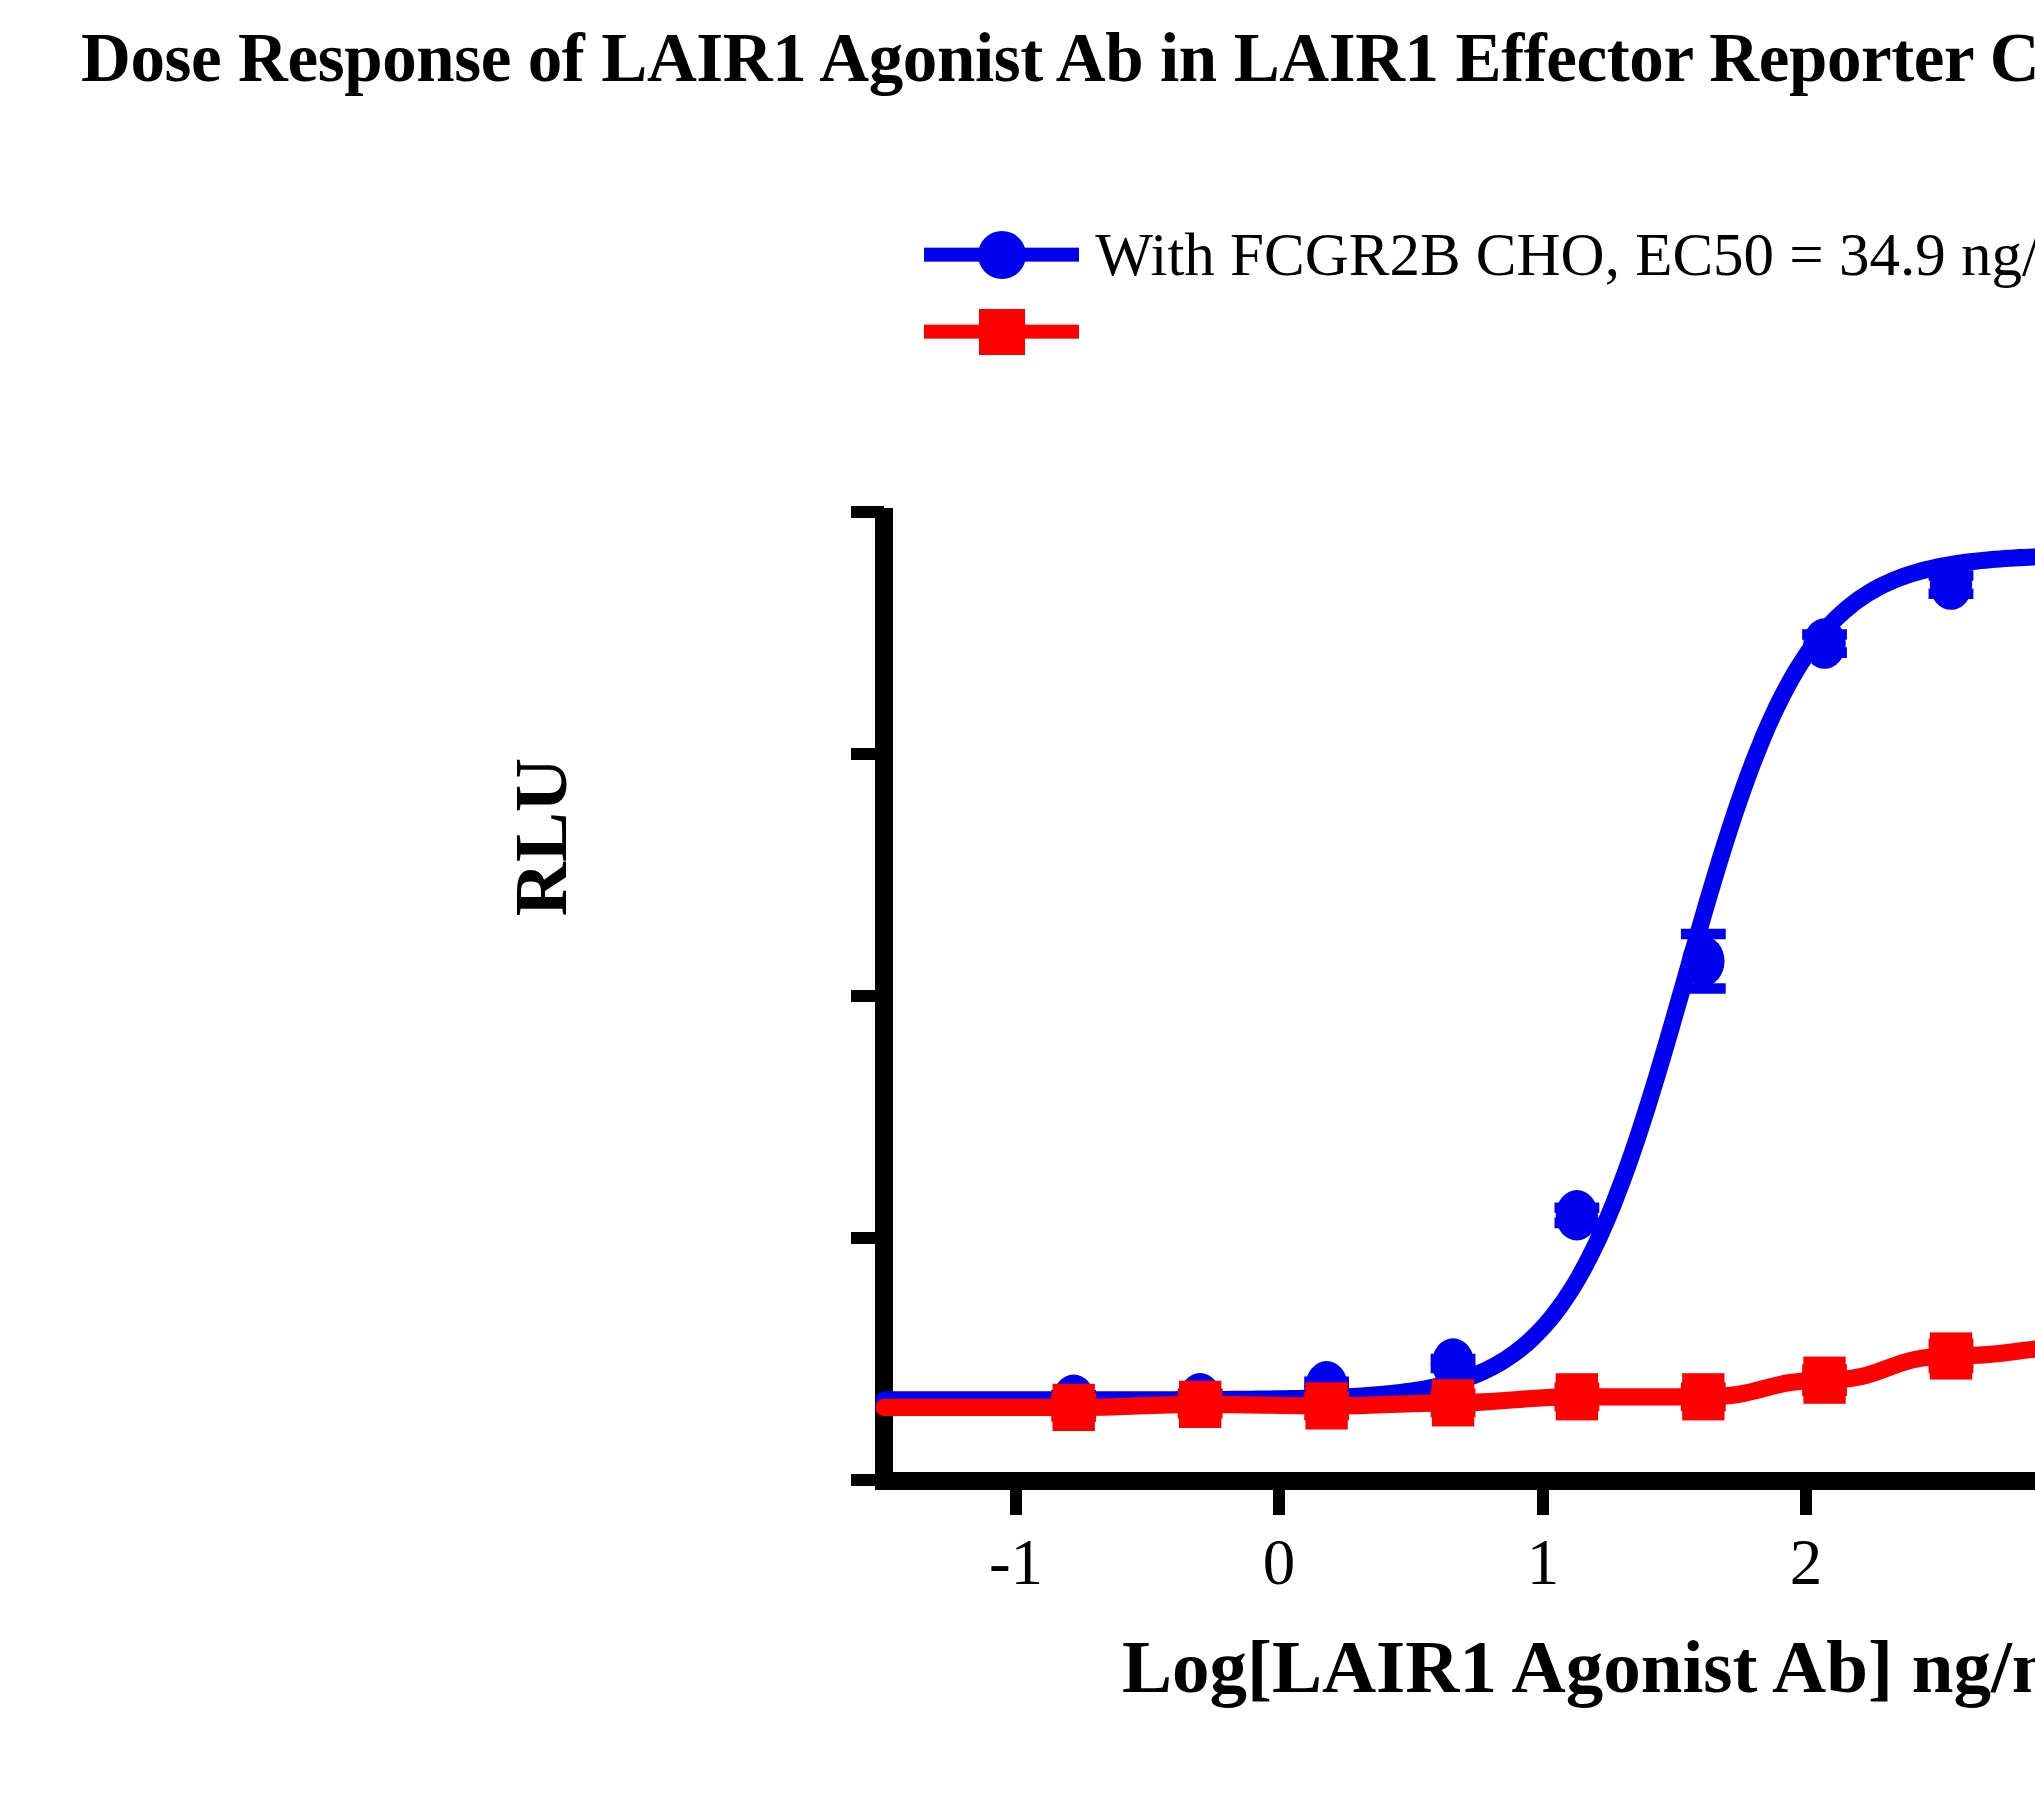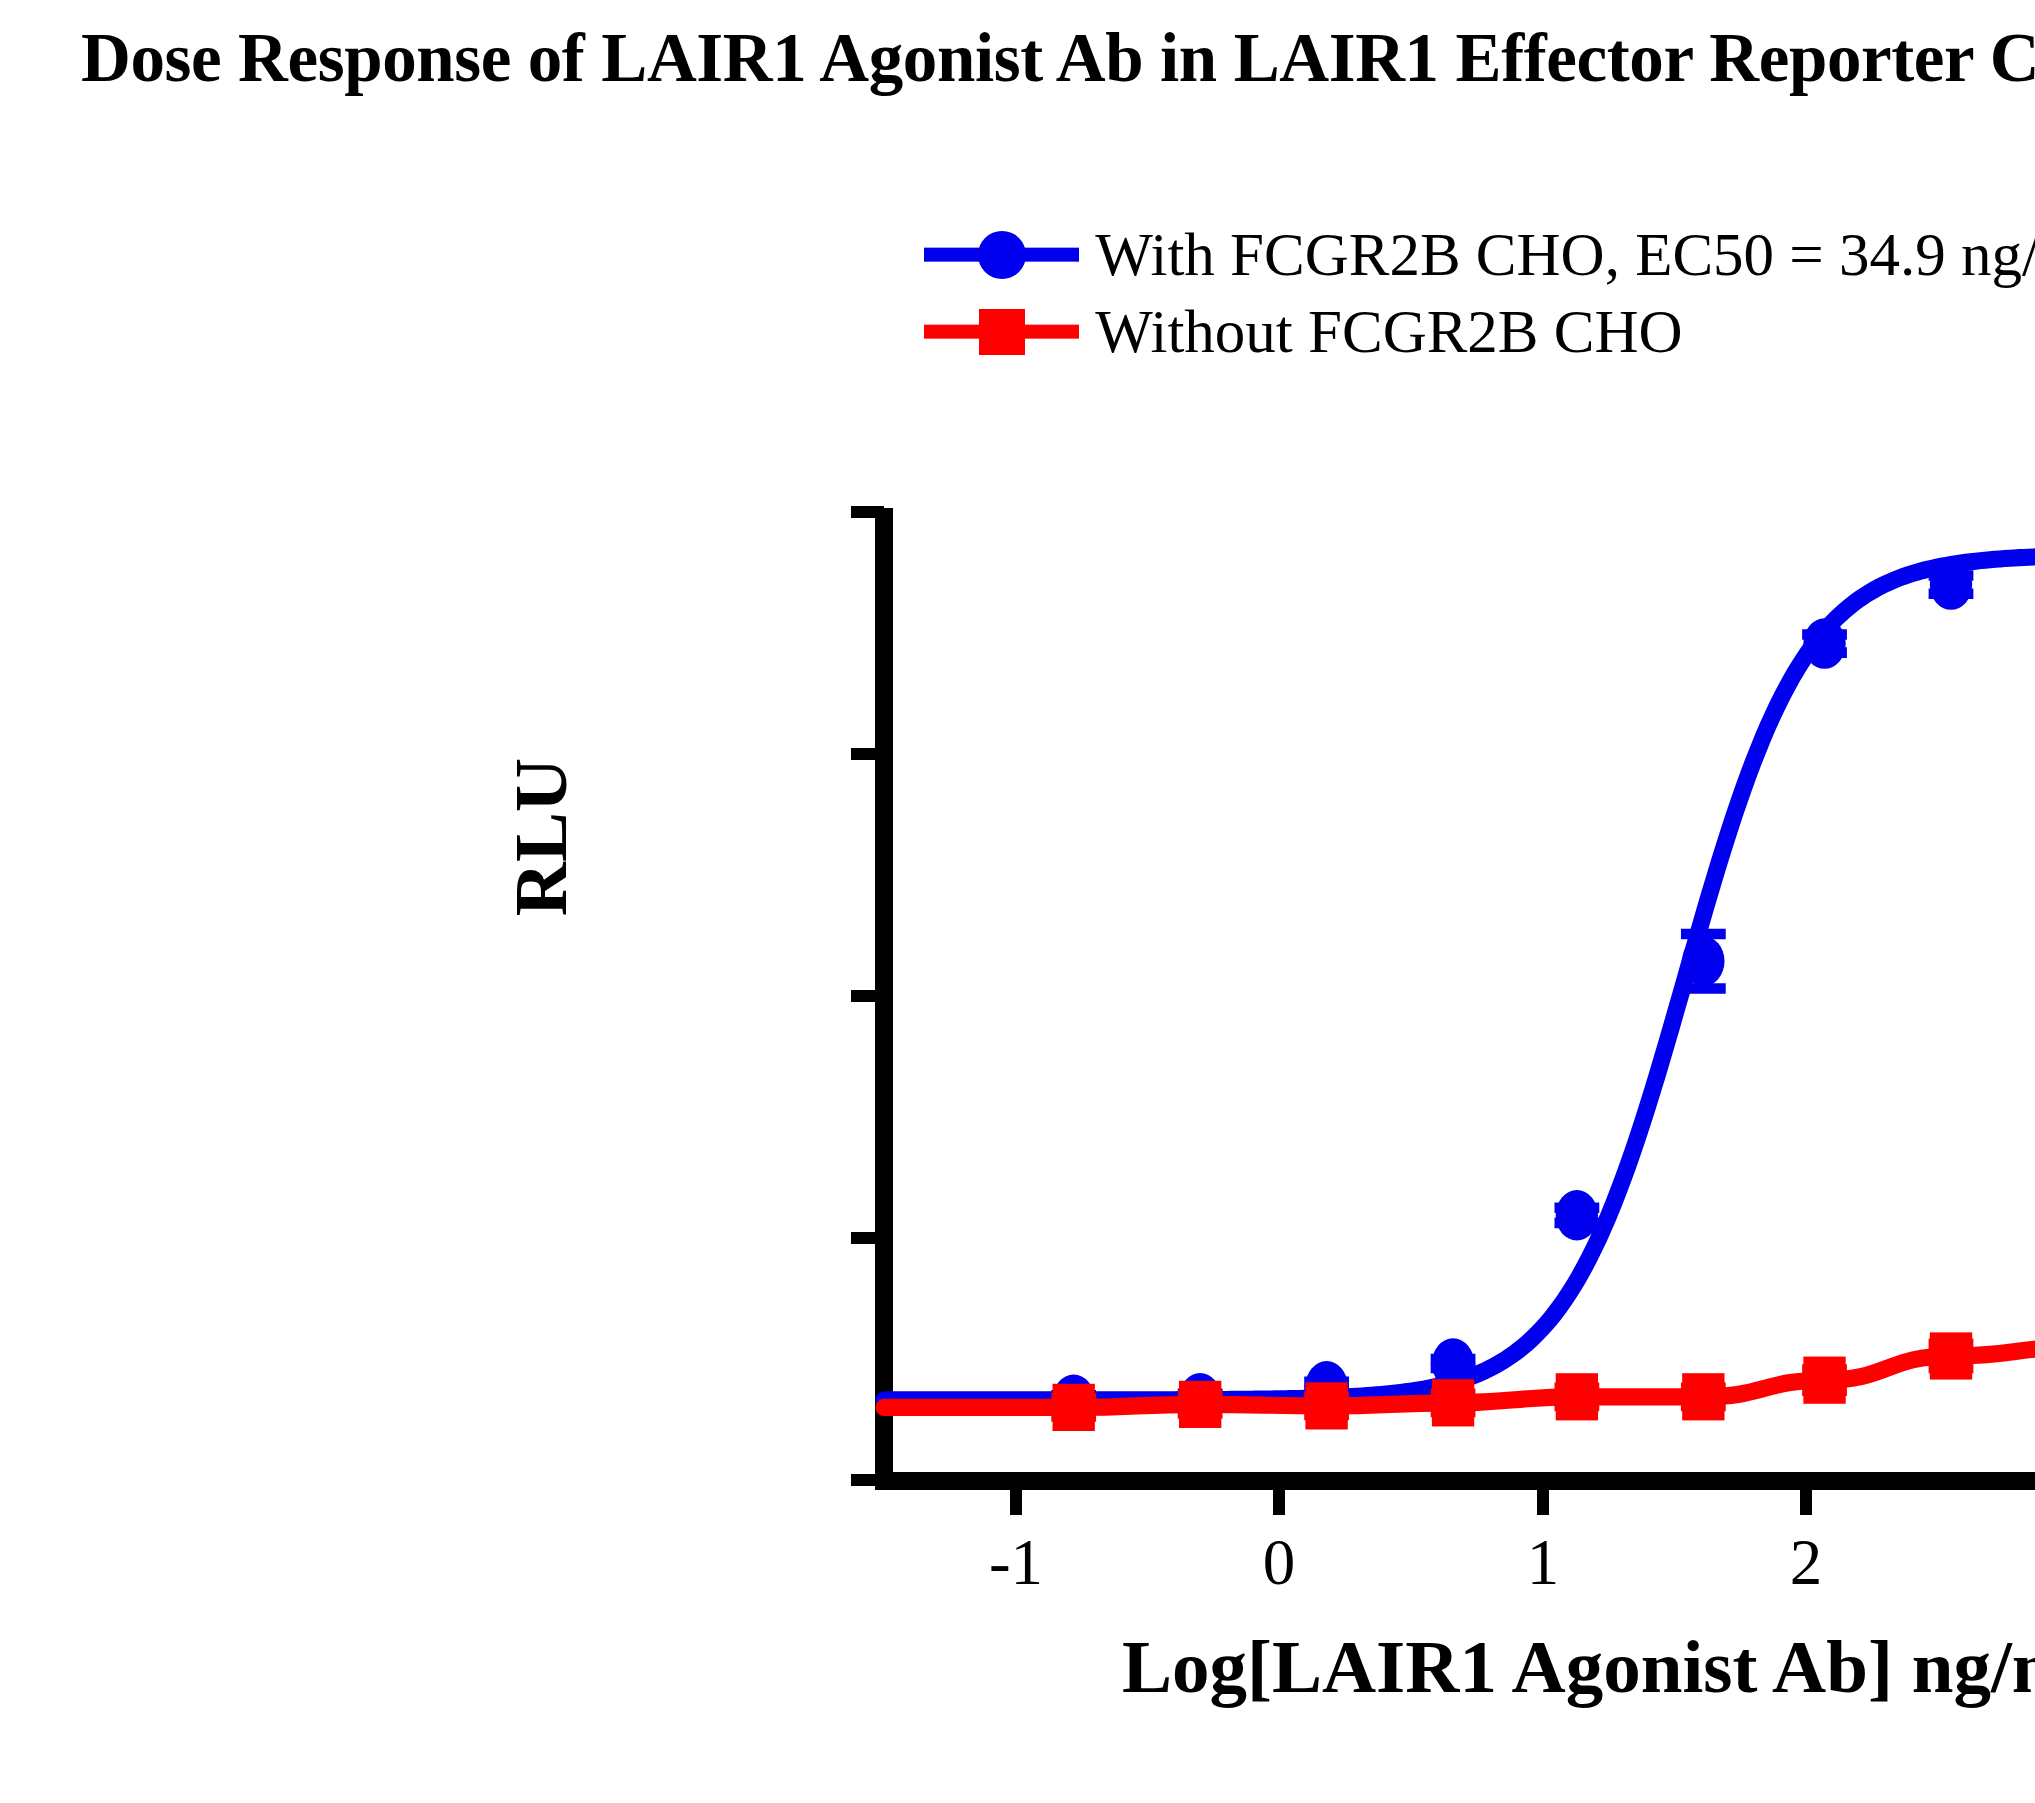--- a/index.html
+++ b/index.html
@@ -54,21 +54,20 @@
         <span class="bar" style="background:#0000EE"></span>
         <span class="mk-circle" style="background:#0000EE"></span>
       </span>
       <span class="legend-label">With FCGR2B CHO, EC50 = 34.9 ng/ml</span>
     </div>
     <div class="legend-row">
       <span class="legend-key">
         <span class="bar" style="background:#FF0000"></span>
         <span class="mk-square" style="background:#FF0000"></span>
       </span>
-      <span class="legend-label">Without FCGR2B CHO</span>
     </div>
   </div>
 
   <div id="y-axis-line"></div>
   <div id="x-axis-line"></div>
 
   <div id="y-axis-title">RLU</div>
   <div id="x-axis-title">Log[LAIR1 Agonist Ab] ng/ml</div>
 
   <div id="plot-area">

